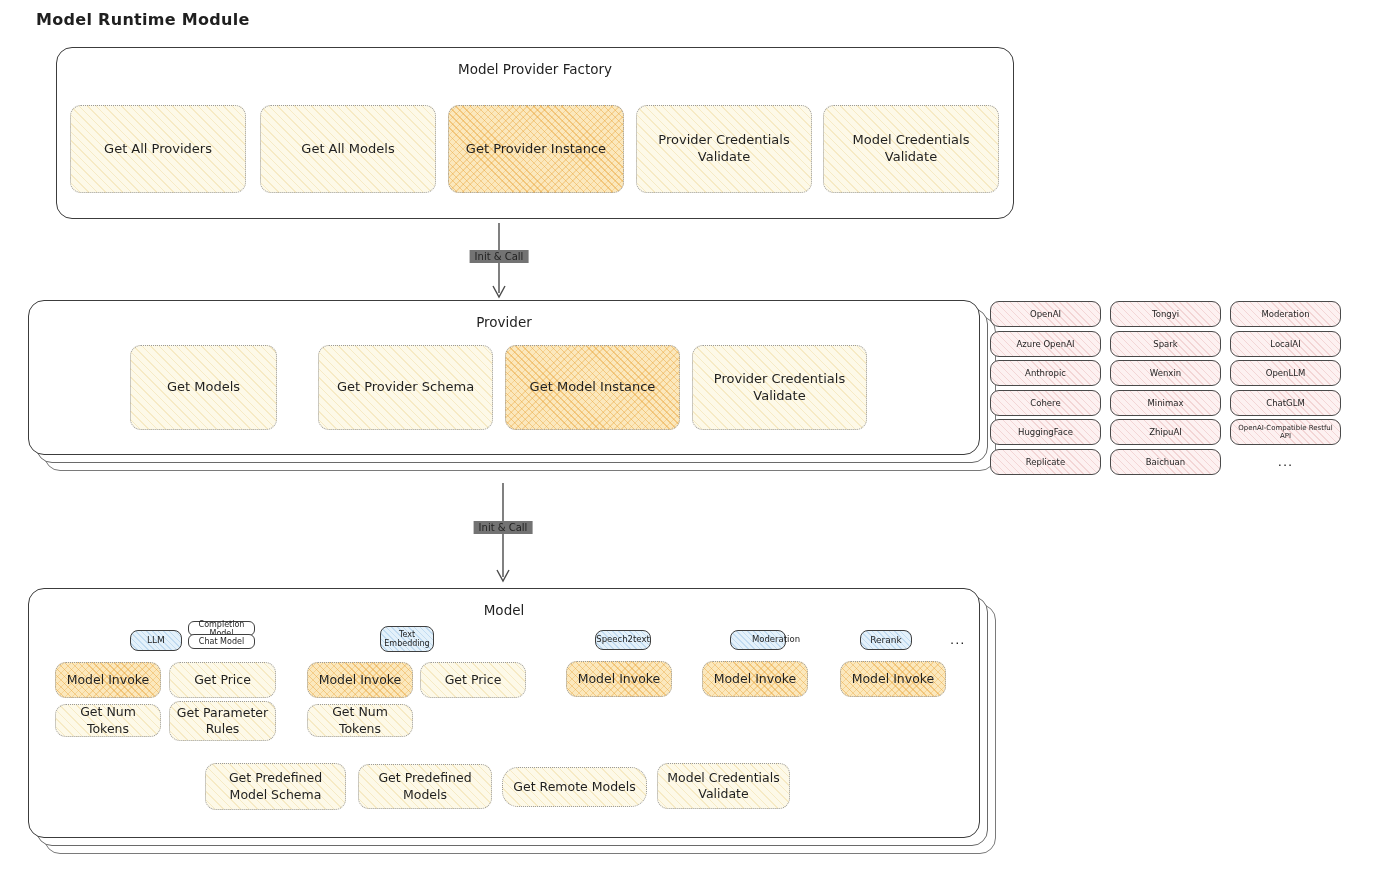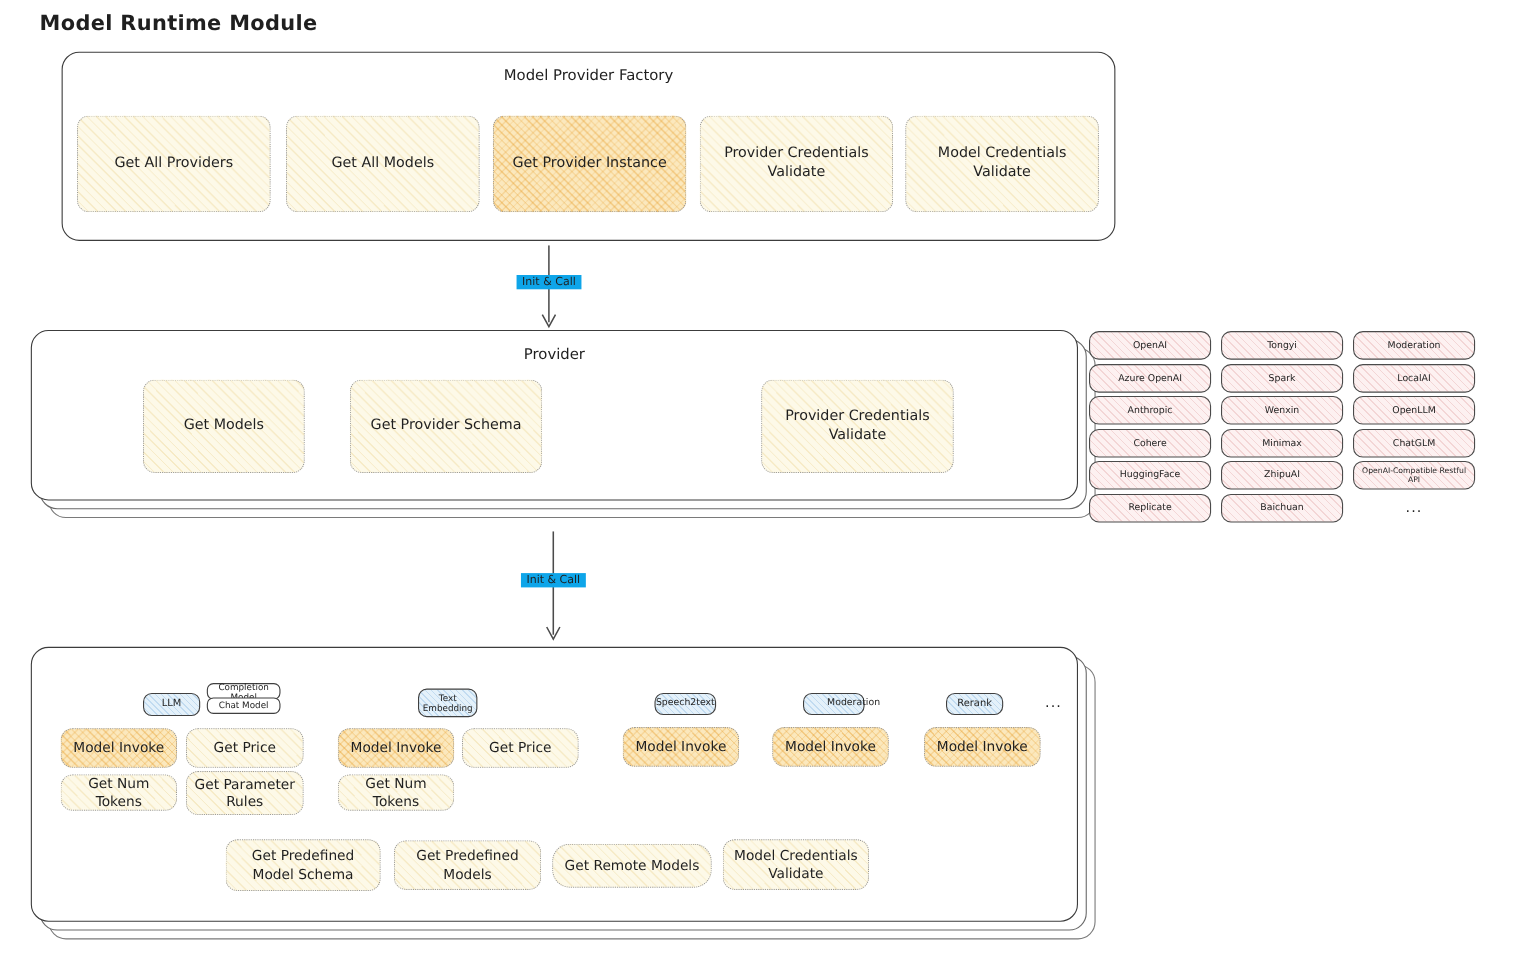--- a/index.html
+++ b/index.html
@@ -1,19 +1,19 @@
 <!DOCTYPE html>
 <html><head>
 <meta charset="utf-8">
 <style>
   html,body{margin:0;padding:0;background:#ffffff;}
   .canvas{position:relative;width:1393px;height:880px;background:#fff;
           font-family:"DejaVu Sans",sans-serif;color:#1f1f1f;overflow:hidden;}
 
-  .page-title{position:absolute;left:36px;top:10px;font-size:19px;font-weight:600;letter-spacing:.3px;}
+  .page-title{position:absolute;left:36px;top:10px;font-size:16px;font-weight:600;letter-spacing:.3px;}
 
   
   .bigbox{position:absolute;}
   .layer,.face{position:absolute;inset:0;background:#fff;border:1.5px solid #4d4d4d;border-radius:16px;}
   .layer.l1{transform:translate(8px,8px);border-color:#6a6a6a;}
   .layer.l2{transform:translate(16px,16px);border-color:#7a7a7a;}
   .face{border-color:#3c3c3c;}
   .box-title{position:absolute;top:14px;left:0;right:0;text-align:center;font-size:13.5px;font-weight:500;}
 
   
@@ -42,21 +42,21 @@
        background-image:repeating-linear-gradient(45deg,rgba(122,174,221,.32) 0 1px,transparent 1px 4px);}
   
   .wtag{position:absolute;display:flex;align-items:center;justify-content:center;text-align:center;
         border:1.3px solid #3f3f3f;border-radius:6px;font-size:8px;background:#fff;box-sizing:border-box;}
 
   .dots{position:absolute;font-size:13px;letter-spacing:1px;}
 
   
   .arrow{position:absolute;}
   .arrow svg{display:block;}
-  .arrow-label{position:absolute;transform:translateX(-50%);background:#0ea5e9;font-size:10px;padding:1px 5px;white-space:nowrap;}
+  .arrow-label{position:absolute;transform:translateX(-50%);background:#737373;font-size:10px;padding:1px 5px;white-space:nowrap;}
 </style>
 </head>
 <body>
 
 <div class="canvas">
 
   <div class="page-title">Model Runtime Module</div>
 
   <div class="bigbox" style="left:28px;top:47px;width:958px;height:172px;margin-left:28px;">
     <div class="face"></div>
@@ -76,20 +76,21 @@
   </div>
   <div class="arrow-label" style="left:499px;top:250px;">Init &amp; Call</div>
 
   <div class="bigbox" style="left:28px;top:300px;width:952px;height:155px;">
     <div class="layer l2"></div>
     <div class="layer l1"></div>
     <div class="face"></div>
     <div class="box-title">Provider</div>
     <div class="ybtn" style="left:102px;top:45px;width:147px;height:85px;">Get Models</div>
     <div class="ybtn" style="left:290px;top:45px;width:175px;height:85px;">Get Provider Schema</div>
+    <div class="ybtn hl" style="left:477px;top:45px;width:175px;height:85px;">Get Model Instance</div>
     <div class="ybtn" style="left:664px;top:45px;width:175px;height:85px;">Provider Credentials Validate</div>
   </div>
 
   <div class="chip-grid">
     <div class="chip">OpenAI</div>
     <div class="chip">Tongyi</div>
     <div class="chip">Moderation</div>
     <div class="chip">Azure OpenAI</div>
     <div class="chip">Spark</div>
     <div class="chip">LocalAI</div>
@@ -112,20 +113,21 @@
       <line x1="8" y1="0" x2="8" y2="94" stroke="#4b4b4b" stroke-width="1.4"></line>
       <polyline points="2,87 8,98 14,87" fill="none" stroke="#4b4b4b" stroke-width="1.4"></polyline>
     </svg>
   </div>
   <div class="arrow-label" style="left:503px;top:521px;">Init &amp; Call</div>
 
   <div class="bigbox" style="left:28px;top:588px;width:952px;height:250px;">
     <div class="layer l2"></div>
     <div class="layer l1"></div>
     <div class="face"></div>
+    <div class="box-title">Model</div>
 
     <div class="tag" style="left:102px;top:42px;width:52px;height:21px;font-size:9px;">LLM</div>
     <div class="wtag" style="left:160px;top:33px;width:67px;height:15px;">Completion Model</div>
     <div class="wtag" style="left:160px;top:46px;width:67px;height:15px;">Chat Model</div>
     <div class="tag" style="left:352px;top:38px;width:54px;height:26px;font-size:8px;">Text Embedding</div>
     <div class="tag" style="left:567px;top:42px;width:56px;height:20px;">Speech2text</div>
     <div class="tag" style="left:702px;top:42px;width:56px;height:20px;padding-left:38px;">Moderation</div>
     <div class="tag" style="left:832px;top:42px;width:52px;height:20px;font-size:9px;">Rerank</div>
     <div class="dots" style="left:922px;top:44px;">...</div>
 

